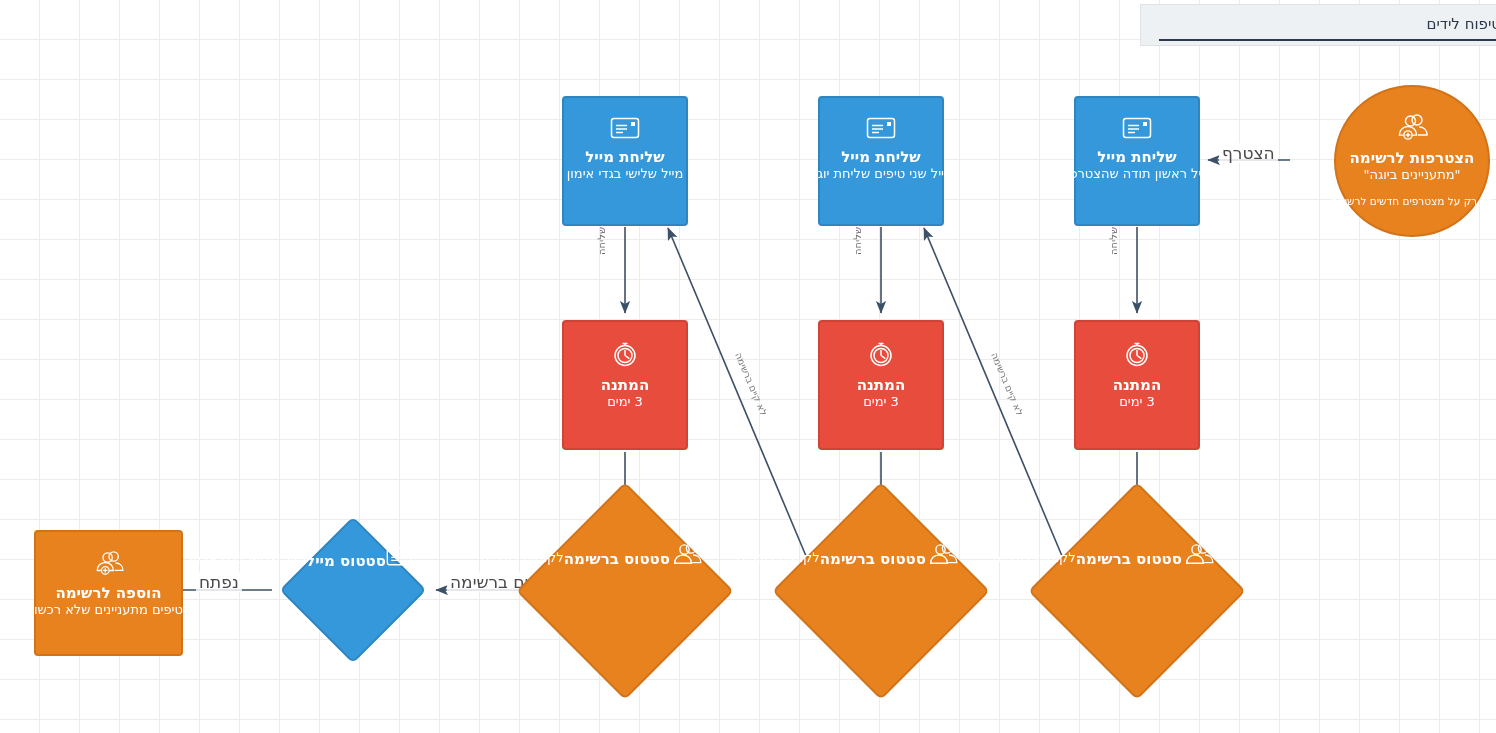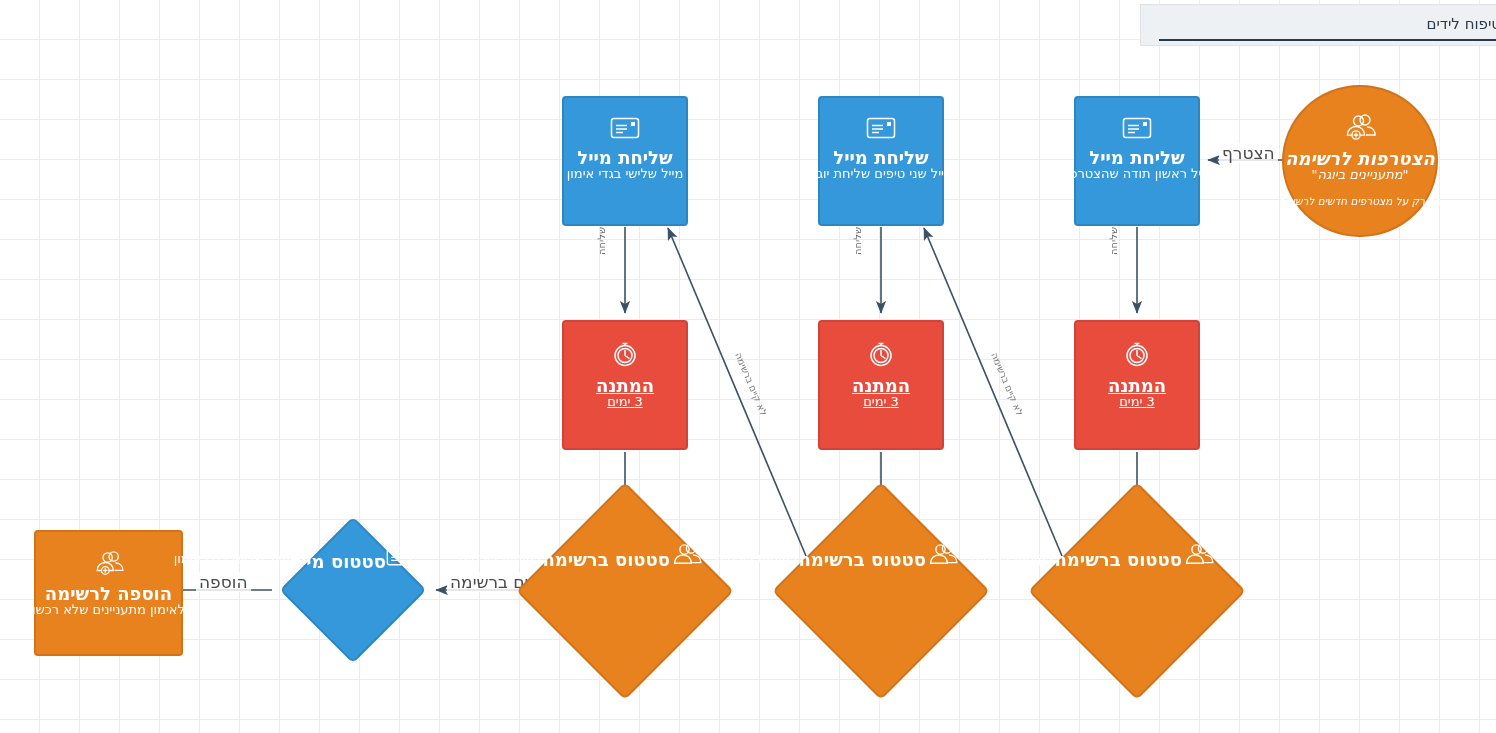--- a/index.html
+++ b/index.html
@@ -37,21 +37,21 @@
     align-items: center;
     color: #ffffff;
     text-align: center;
     direction: rtl;
   }
   .rect-node {
     border-radius: 4px;
     padding-top: 18px;
   }
   .blue      { background: #3498db; border: 2px solid #2e86c1; }
-  .red       { background: #e74c3c; border: 2px solid #cf4436; text-decoration: underline; }
+  .red       { background: #e74c3c; border: 2px solid #cf4436; }
   .orange    { background: #e8821e; border: 2px solid #d2731a; }
   .circle-node {
     border-radius: 50%;
     background: #e8821e;
     border: 2px solid #d2731a;
     justify-content: center;
     padding: 0 18px;
   }
   .diamond-node {
     background: transparent;
@@ -68,21 +68,21 @@
   .diamond-content {
     position: relative;
     z-index: 2;
     width: 100%;
     display: flex;
     flex-direction: row;
     align-items: center;
   }
   .node-title {
     font-weight: bold;
-    font-size: 18px;
+    font-size: 15px;
     line-height: 17px;
     margin-top: 5px;
     white-space: nowrap;
   }
   .node-sub {
     font-size: 13px;
     line-height: 15px;
     white-space: nowrap;
   }
   .node-note {
@@ -178,23 +178,23 @@
   <div class="edge-label rot" style="left:852px; top:258px; transform: rotate(-90deg); transform-origin: left top;">לאחר שליחה</div>
 
   <div class="edge-label rot" style="left:596px; top:258px; transform: rotate(-90deg); transform-origin: left top;">לאחר שליחה</div>
 
   <div class="edge-label diag" style="left:998px; top:348px; transform: rotate(67deg); transform-origin: left top;">לא קיים ברשימה</div>
 
   <div class="edge-label diag" style="left:742px; top:348px; transform: rotate(67deg); transform-origin: left top;">לא קיים ברשימה</div>
 
   <div class="edge-label" style="left:447px; top:572px;">לא קיים ברשימה</div>
 
-  <div class="edge-label" style="left:196px; top:572px;">הוספה</div>
-
-  <div class="node circle-node" style="left:1282px; top:85px; width:156px; height:152px;font-style:italic;">
+  <div class="edge-label" style="left:196px; top:572px;">נפתח</div>
+
+  <div class="node circle-node" style="left:1334px; top:85px; width:156px; height:152px;">
     <span class="icon">
       <svg width="34" height="28" viewBox="0 0 34 28" fill="none" stroke="#fff" stroke-width="1.4">
         <circle cx="22" cy="7" r="5"></circle>
         <circle cx="15.5" cy="8" r="5"></circle>
         <path d="M24 14 c5 0 8 3.4 8 8 h-9"></path>
         <path d="M13 13.5 c-5.2 0-8.6 3.6-8.6 8.6 h17.2 c0-5-3.4-8.6-8.6-8.6z"></path>
         <circle cx="13" cy="22" r="4.1" fill="#e8821e"></circle>
         <path d="M13 19.7 v4.6 M10.7 22 h4.6"></path>
       </svg>
     </span>
@@ -346,21 +346,21 @@
       <svg width="32" height="26" viewBox="0 0 34 28" fill="none" stroke="#fff" stroke-width="1.4">
         <circle cx="22" cy="7" r="5"></circle>
         <circle cx="15.5" cy="8" r="5"></circle>
         <path d="M24 14 c5 0 8 3.4 8 8 h-9"></path>
         <path d="M13 13.5 c-5.2 0-8.6 3.6-8.6 8.6 h17.2 c0-5-3.4-8.6-8.6-8.6z"></path>
         <circle cx="13" cy="22" r="4.1" fill="#e8821e"></circle>
         <path d="M13 19.7 v4.6 M10.7 22 h4.6"></path>
       </svg>
     </span>
     <div class="node-title">הוספה לרשימה</div>
-    <div class="node-sub">לאימון מתעניינים שלא רכשו</div>
+    <div class="node-sub">טיפים מתעניינים שלא רכשו</div>
   </div>
 
   <div id="header-panel">
     <div id="header-title">טיפוח לידים</div>
     <div id="header-rule"></div>
   </div>
 
 </div>
 
 </body></html>

